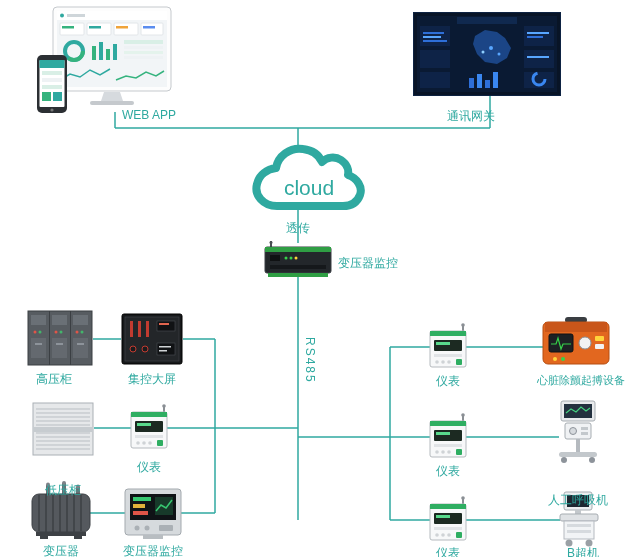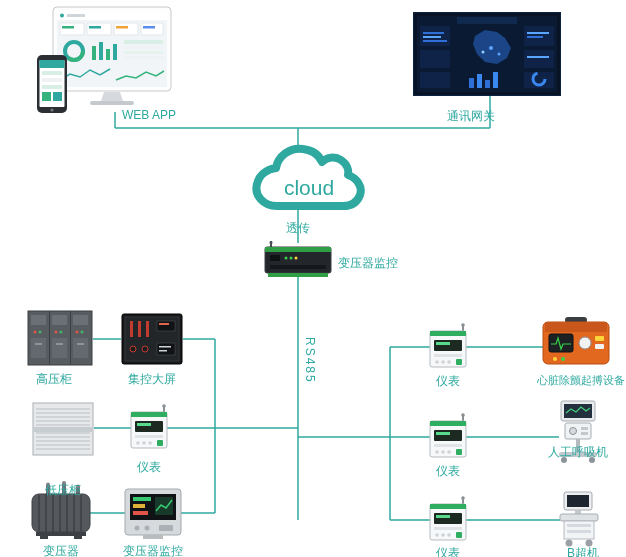--- a/index.html
+++ b/index.html
@@ -347,21 +347,21 @@
     <rect x="14" y="23" width="26" height="16" rx="2" fill="#f0f2f4" stroke="#a7adb2"></rect>
     <circle cx="22" cy="31" r="3.5" fill="#d6dade" stroke="#8d939a"></circle>
     <rect x="30" y="27" width="7" height="3" fill="#c3c8cc"></rect>
     <rect x="30" y="32" width="7" height="3" fill="#c3c8cc"></rect>
     <rect x="25" y="39" width="4" height="13" fill="#b5babf"></rect>
     <rect x="8" y="52" width="38" height="5" rx="2.5" fill="#c3c8cc"></rect>
     <circle cx="13" cy="60" r="3" fill="#8d939a"></circle>
       <circle cx="41" cy="60" r="3" fill="#8d939a"></circle>
   </svg>
 </div>
-<div class="lbl" style="left:548px;top:444px;width:60px">人工呼吸机</div>
+<div class="lbl" style="left:548px;top:492px;width:60px">人工呼吸机</div>
 
 <div class="dev" style="left:550px;top:491px">
   <svg width="58" height="58" viewBox="0 0 58 58">
     <rect x="14" y="1" width="28" height="18" rx="2" fill="#eceef0" stroke="#a7adb2"></rect>
     <rect x="17" y="4" width="22" height="12" fill="#1d2630"></rect>
     <rect x="25" y="19" width="6" height="4" fill="#c3c8cc"></rect>
     <rect x="10" y="23" width="38" height="7" rx="2" fill="#dfe2e5" stroke="#a7adb2"></rect>
     <rect x="14" y="30" width="30" height="18" fill="#f2f4f6" stroke="#b5bac0"></rect>
     <rect x="17" y="33" width="24" height="3" fill="#d6dade"></rect>
     <rect x="17" y="39" width="24" height="3" fill="#d6dade"></rect>

